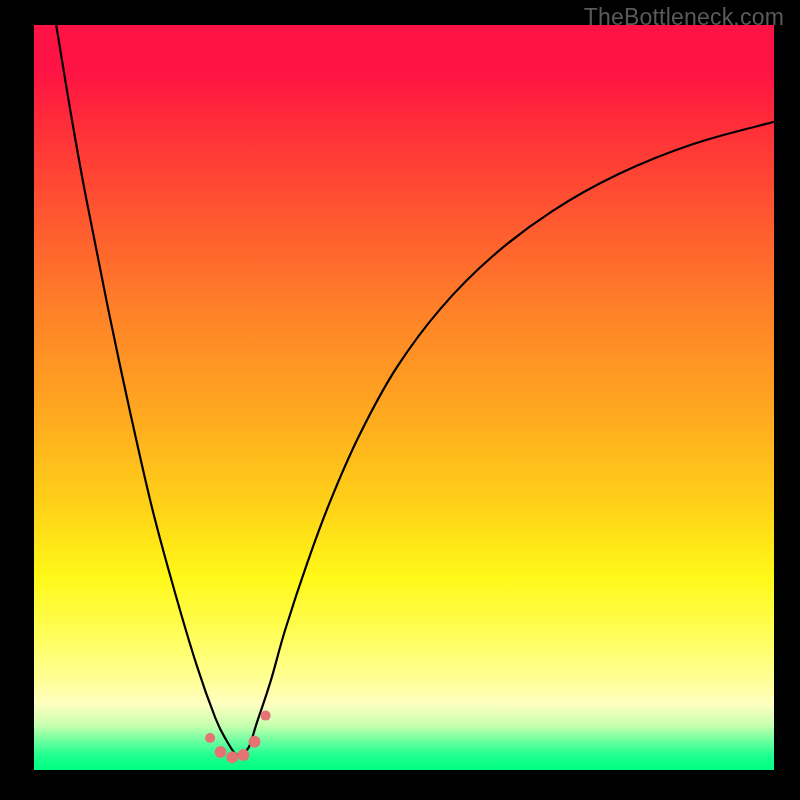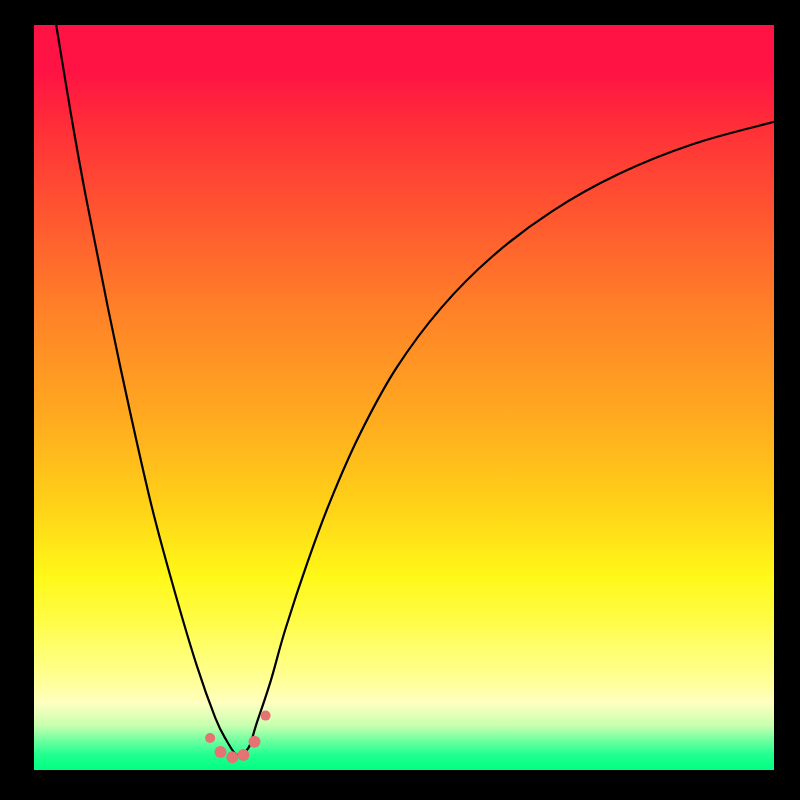--- a/index.html
+++ b/index.html
@@ -72,13 +72,14 @@
       <g>
           <circle cx="176.1" cy="713.0" r="5" fill="#e57373" stroke="#c94f4f" stroke-width="0"></circle>
           <circle cx="186.5" cy="727.1" r="6" fill="#e57373" stroke="#c94f4f" stroke-width="0"></circle>
           <circle cx="198.3" cy="732.3" r="6" fill="#e57373" stroke="#c94f4f" stroke-width="0"></circle>
           <circle cx="209.4" cy="730.1" r="6" fill="#e57373" stroke="#c94f4f" stroke-width="0"></circle>
           <circle cx="220.5" cy="716.7" r="6" fill="#e57373" stroke="#c94f4f" stroke-width="0"></circle>
           <circle cx="231.6" cy="690.6" r="5" fill="#e57373" stroke="#c94f4f" stroke-width="0"></circle>
         </g>
     </svg>
   </div>
+  <div class="watermark">TheBottleneck.com</div>
 </div>
 
 </body></html>

